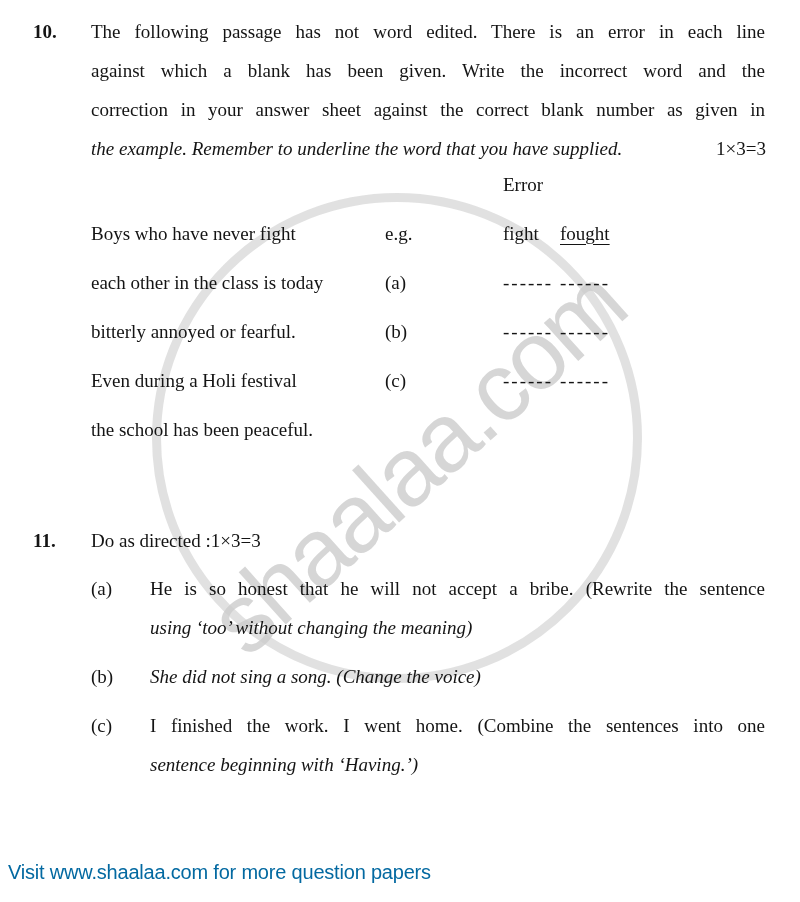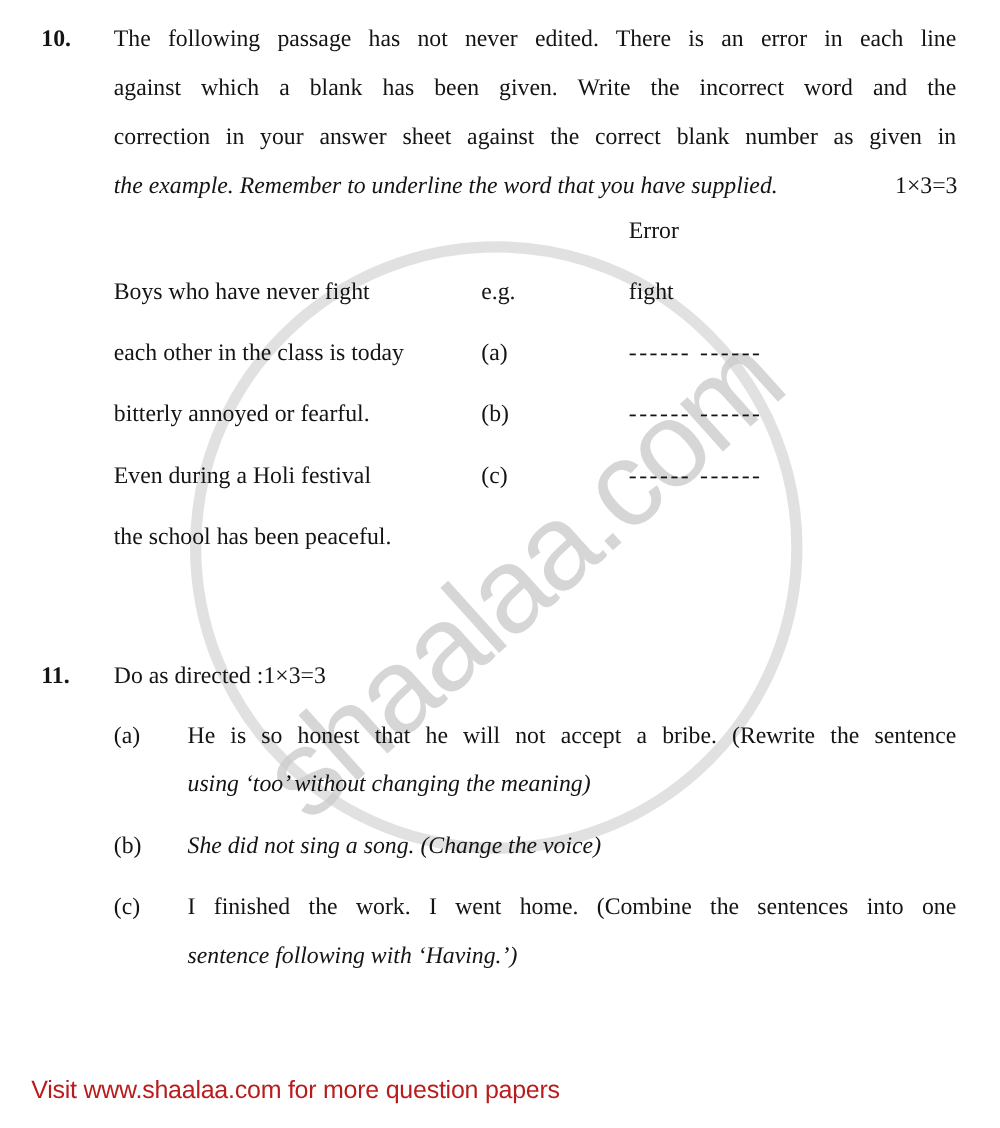--- a/index.html
+++ b/index.html
@@ -96,59 +96,60 @@
     position: absolute;
     left: 91px; top: 569px;
     width: 674px;
   }
   .item { display: flex; margin-bottom: 10px; }
   .item-label { width: 59px; flex: none; line-height: 39px; }
   .item-text { flex: 1; }
   
   .footer {
     position: absolute;
-    left: 25px; top: 861px;
+    left: 8px; top: 861px;
     z-index: 1;
     font-family: "Liberation Sans", "DejaVu Sans", sans-serif;
     font-size: 20px;
-    color: #b91c1c;
+    color: #0369a1;
     letter-spacing: -0.2px;
   }
 </style>
 </head>
 <body>
 
 <div class="page">
 
   <div class="watermark">
     <div class="wm-ring"></div>
     <div class="wm-text">shaalaa.com</div>
   </div>
 
   <div class="content">
 
     <div class="qnum" id="q10-num">10.</div>
     <div class="q10-para lines">
-        <div class="line">The following passage has not never edited. There is an error in each line</div>
+        <div class="line">The following passage has not word edited. There is an error in each line</div>
         <div class="line">against which a blank has been given. Write the incorrect word and the</div>
         <div class="line">correction in your answer sheet against the correct blank number as given in</div>
         <div class="line">the example. Remember to underline the word that you have supplied.</div>
       </div>
     <div class="q10-marks">1×3=3</div>
 
     <div class="etable">
       <div class="row">
         <div class="cell"></div>
         <div class="cell"></div>
         <div class="cell">Error</div>
       </div>
       <div class="row">
         <div class="cell">Boys who have never fight</div>
         <div class="cell">e.g.</div>
         <div class="cell">fight</div>
+        <div class="cell u">fought</div>
       </div>
       <div class="row">
         <div class="cell">each other in the class is today</div>
         <div class="cell">(a)</div>
         <div class="cell dash">------</div>
         <div class="cell dash">------</div>
       </div>
       <div class="row">
         <div class="cell">bitterly annoyed or fearful.</div>
         <div class="cell">(b)</div>
@@ -186,21 +187,21 @@
       <div class="item">
         <div class="item-label">(b)</div>
         <div class="item-text lines">
             <div class="line">She did not sing a song. (Change the voice)</div>
           </div>
       </div>
       <div class="item">
         <div class="item-label">(c)</div>
         <div class="item-text lines">
             <div class="line">I finished the work. I went home. (Combine the sentences into one</div>
-            <div class="line">sentence following with ‘Having.’)</div>
+            <div class="line">sentence beginning with ‘Having.’)</div>
           </div>
       </div>
     </div>
 
   </div>
 
   <div class="footer">Visit www.shaalaa.com for more question papers</div>
 </div>
 
 </body></html>

